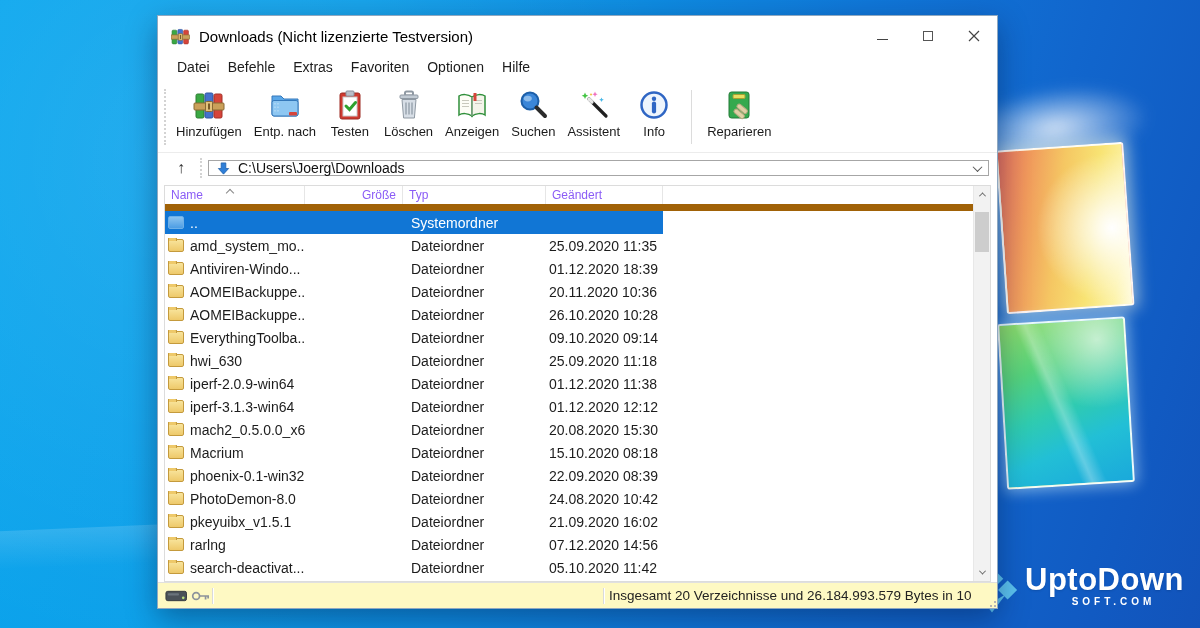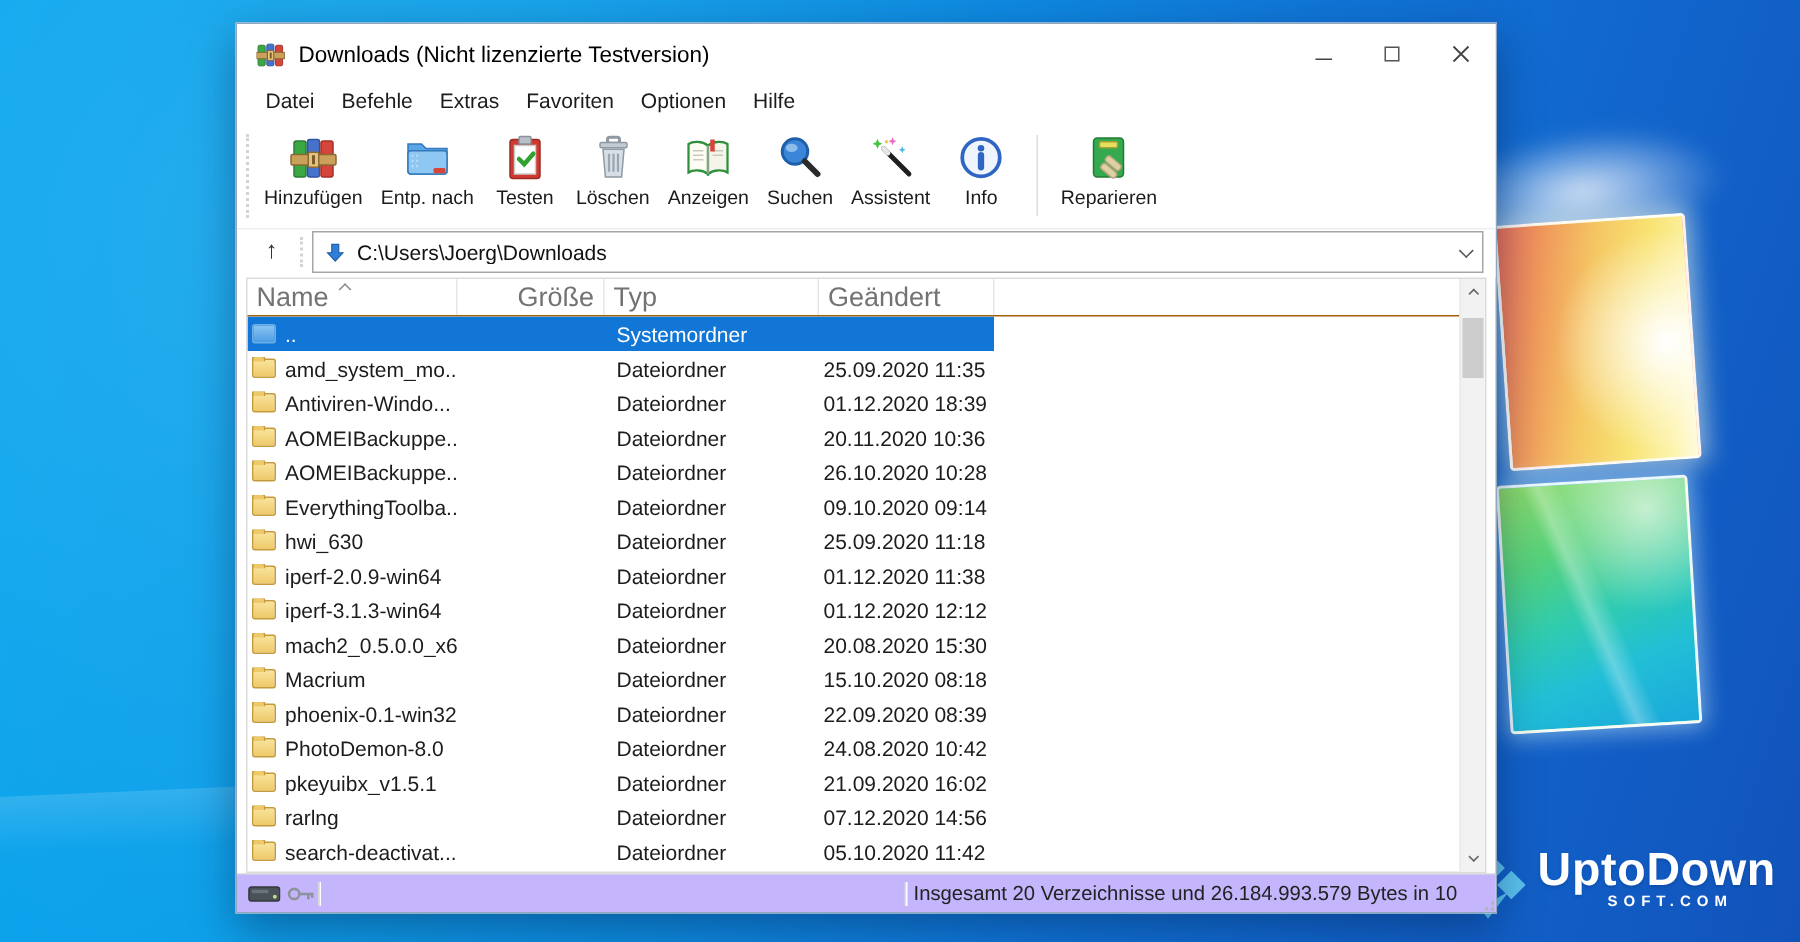--- a/index.html
+++ b/index.html
@@ -58,33 +58,33 @@
   .tbtn { display:flex; flex-direction:column; align-items:center; padding:1px 6px; min-width:56px; }
   .ticon { width:34px; height:34px; display:flex; align-items:center; justify-content:center; }
   .ticon svg { width:32px; height:32px; }
   .tlabel { font-size:13px; color:#1b1b1b; margin-top:2px; white-space:nowrap; }
   .tb-sep { width:1px; height:54px; background:#dcdcdc; margin:3px 9px 0 9px; }
 
   .addressbar { height:32px; flex:none; display:flex; align-items:center; gap:6px; padding:2px 8px 4px 10px; background:#fff; }
   .up-btn { width:26px; height:24px; display:flex; align-items:center; justify-content:center;
     font-size:16px; color:#333; }
   .addr-grip { border-left:2px dotted #d3d3d3; height:20px; }
-  .combo { flex:1; height:28px; border:1px solid #a6a6a6; background:#fff; display:flex; align-items:center;
+  .combo { flex:1; height:16px; border:1px solid #a6a6a6; background:#fff; display:flex; align-items:center;
     padding:0 7px; gap:7px; }
   .combo svg { width:15px; height:15px; flex:none; }
   .combo-path { flex:1; font-size:14px; color:#111; white-space:nowrap; overflow:hidden; }
   .chev { width:7px; height:7px; border-right:1.5px solid #555; border-bottom:1.5px solid #555; flex:none; }
   .chev.down { transform:rotate(45deg) translate(-1px,-1px); }
   .chev.up { transform:rotate(-135deg) translate(-1px,-1px); }
 
   
   .main { flex:1; margin:0 6px; border:1px solid #dcdcdc; background:#fff; display:flex; min-height:0; }
   .list-col { flex:1; display:flex; flex-direction:column; min-width:0; }
   .lheader { height:25px; flex:none; display:grid; grid-template-columns:140px 98px 143px 117px 1fr;
-    border-bottom:1px solid #a16207; font-size:18px; color:#737373; }
+    border-bottom:7px solid #a16207; font-size:12px; color:#8b5cf6; }
   .hcell { display:flex; align-items:center; border-right:1px solid #e6e6e6; padding:0 6px; position:relative; }
   .hcell.right { justify-content:flex-end; }
   .hcell.filler { border-right:none; }
   .sort-caret { position:absolute; left:62px; top:4px; width:6px; height:6px;
     border-right:1.3px solid #888; border-bottom:1.3px solid #888; transform:rotate(-135deg); }
   .lbody { flex:1; overflow:hidden; position:relative; }
   .row { height:23px; display:grid; grid-template-columns:140px 98px 143px 117px 1fr;
     font-size:14px; color:#1c1c1c; align-items:center; }
   .row.selected { background:linear-gradient(90deg,#1176d5 0,#1176d5 498px,transparent 498px); color:#fff; }
   .cell { white-space:nowrap; overflow:hidden; }
@@ -100,21 +100,21 @@
   .ficon.up-folder { background:linear-gradient(180deg,#8cc4f0,#4d9de4); border:1px solid #6db0e8; }
 
   .scrollbar { width:17px; flex:none; background:#f2f2f2; border-left:1px solid #e8e8e8;
     display:flex; flex-direction:column; align-items:center; }
   .sb-btn { height:17px; width:100%; display:flex; align-items:center; justify-content:center; flex:none; }
   .sb-track { flex:1; width:100%; position:relative; }
   .sb-thumb { position:absolute; top:9px; left:1px; right:1px; height:40px; background:#cdcdcd; }
   .chev.sm { width:5px; height:5px; border-color:#666; }
 
   
-  .statusbar { height:26px; flex:none; display:flex; align-items:center; background:#c4b5fd;
+  .statusbar { height:26px; flex:none; display:flex; align-items:center; background:#fef9c3;
     border-top:1px solid #e0e0e0; font-size:13.5px; color:#222; }
   .st-icons { width:54px; flex:none; display:flex; align-items:center; gap:4px; padding-left:7px; }
   .st-sep { width:1px; height:16px; background:#dadada; box-shadow:1px 0 0 #fff; flex:none; }
   .st-mid { width:390px; flex:none; height:100%; }
   .st-right { flex:1; white-space:nowrap; overflow:hidden; padding-left:5px; min-width:0; }
   .grip-dots { width:10px; height:10px; flex:none; align-self:flex-end;
     background:
       radial-gradient(circle at 8px 8px, #b5b5b5 1px, transparent 1.4px),
       radial-gradient(circle at 8px 4px, #b5b5b5 1px, transparent 1.4px),
       radial-gradient(circle at 4px 8px, #b5b5b5 1px, transparent 1.4px); }

